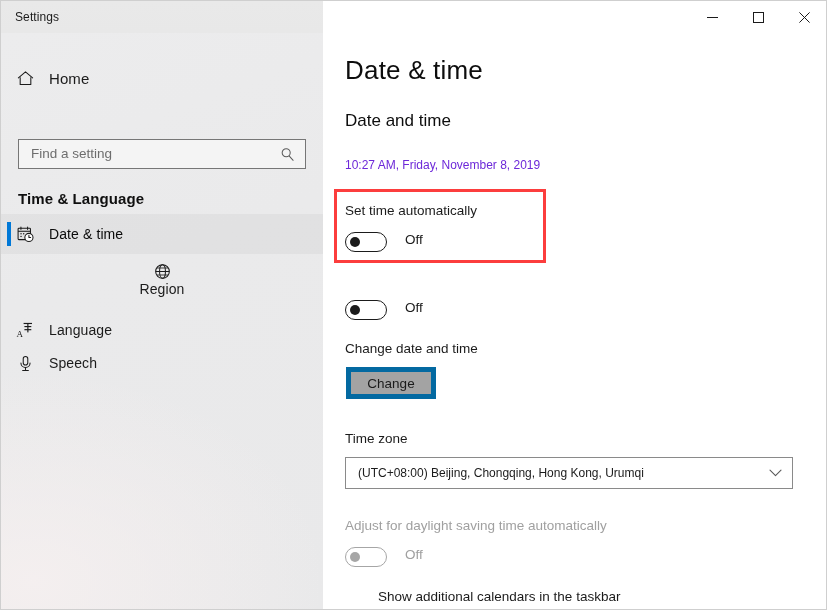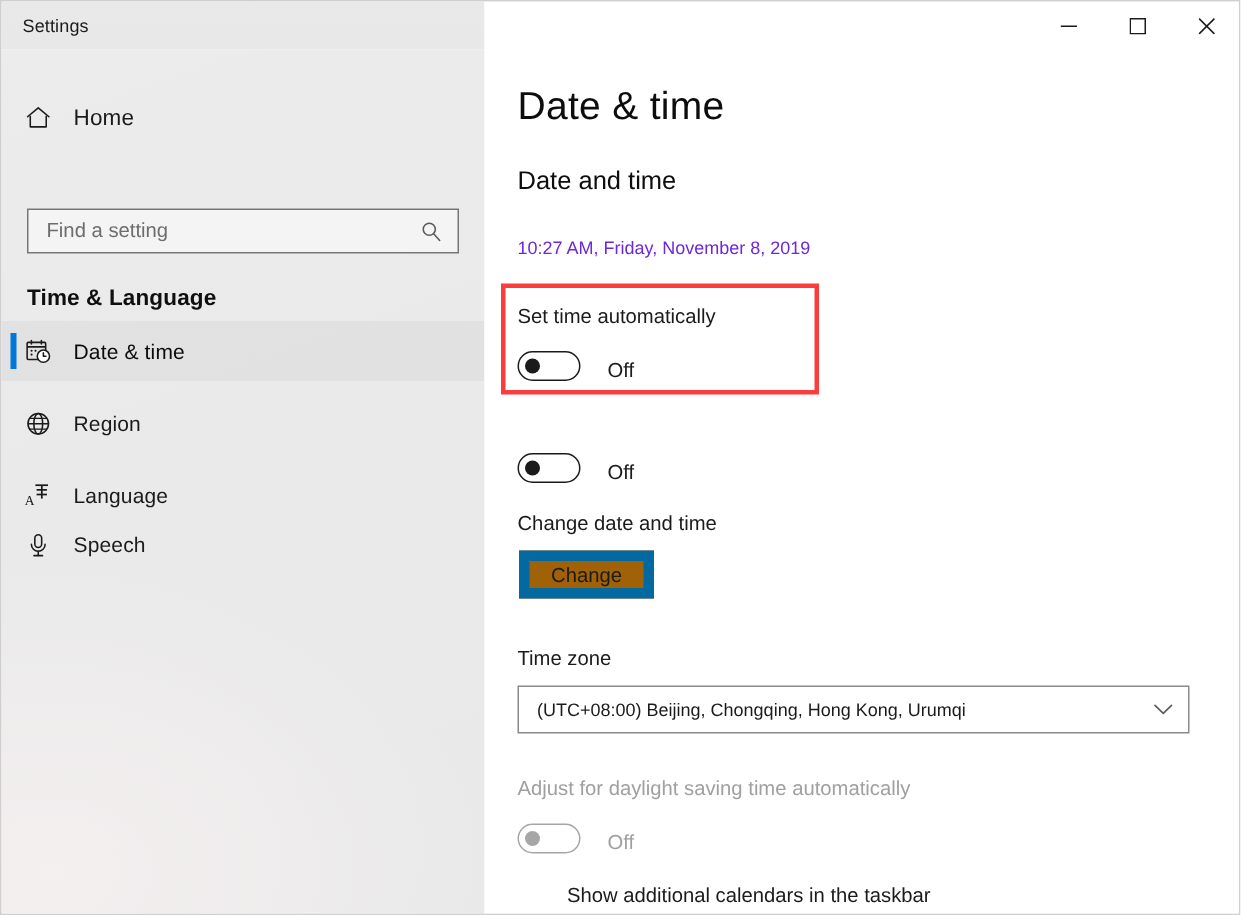--- a/index.html
+++ b/index.html
@@ -219,21 +219,21 @@
     left: 22px;
     font-size: 13.5px;
     color: #1b1b1b;
   }
   .setting-label.disabled { color: #a0a0a0; }
 
   .toggle-row {
     position: absolute;
     left: 22px;
     display: flex;
-    align-items: flex-end;
+    align-items: flex-start;
     height: 22px;
   }
   .toggle {
     position: relative;
     width: 42px;
     height: 20px;
     box-sizing: border-box;
     border: 1.6px solid #1b1b1b;
     border-radius: 10px;
     background: #ffffff;
@@ -258,22 +258,22 @@
     color: #1b1b1b;
   }
   .toggle-state.disabled { color: #a0a0a0; }
 
   #change-button {
     position: absolute;
     left: 345px;
     top: 366px;
     width: 90px;
     height: 32px;
-    background: #a16207;
-    border: 7px solid #0369a1;
+    background: #a3a3a3;
+    border: 5px solid #0369a1;
     font-family: "Liberation Sans", sans-serif;
     font-size: 13.5px;
     color: #1b1b1b;
     cursor: default;
     padding: 0;
   }
 
   #timezone-select {
     position: absolute;
     left: 22px;
@@ -389,21 +389,21 @@
           <circle cx="5.3" cy="9.3" r="0.75" fill="#1b1b1b"></circle>
           <circle cx="8.1" cy="9.3" r="0.75" fill="#1b1b1b"></circle>
           <circle cx="5.3" cy="12" r="0.75" fill="#1b1b1b"></circle>
           <circle cx="13.6" cy="13.1" r="4.3" fill="#ffffff" stroke="#1b1b1b" stroke-width="1.1"></circle>
           <path d="M13.6 10.8 V13.2 H15.4" fill="none" stroke="#1b1b1b" stroke-width="1.1" stroke-linecap="round" stroke-linejoin="round"></path>
         </svg>
       </span>
       <span class="nav-label">Date &amp; time</span>
     </div>
 
-    <div class="nav-item" style="top:229px;">
+    <div class="nav-item" style="top:229px;flex-direction:column;">
       <span class="nav-icon">
         <svg width="19" height="19" viewBox="0 0 20 20">
           <circle cx="10" cy="10" r="7.2" fill="none" stroke="#1b1b1b" stroke-width="1.1"></circle>
           <ellipse cx="10" cy="10" rx="3.1" ry="7.2" fill="none" stroke="#1b1b1b" stroke-width="1.1"></ellipse>
           <line x1="2.9" y1="10" x2="17.1" y2="10" stroke="#1b1b1b" stroke-width="1.1"></line>
           <line x1="4" y1="6.3" x2="16" y2="6.3" stroke="#1b1b1b" stroke-width="0.9"></line>
           <line x1="4" y1="13.7" x2="16" y2="13.7" stroke="#1b1b1b" stroke-width="0.9"></line>
         </svg>
       </span>
       <span class="nav-label">Region</span>

